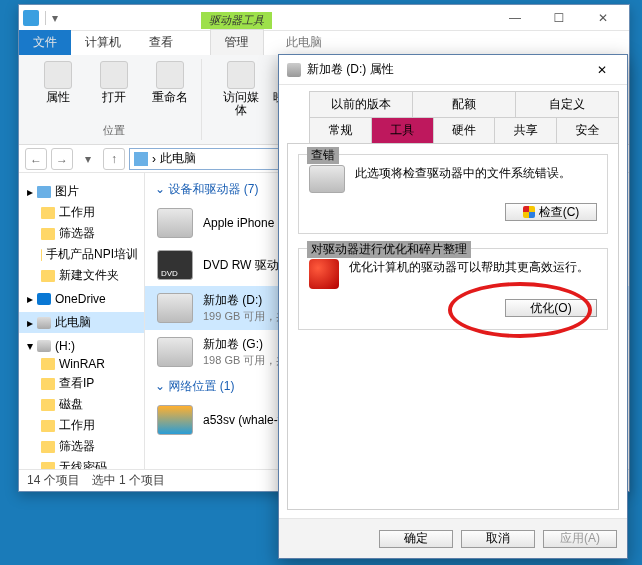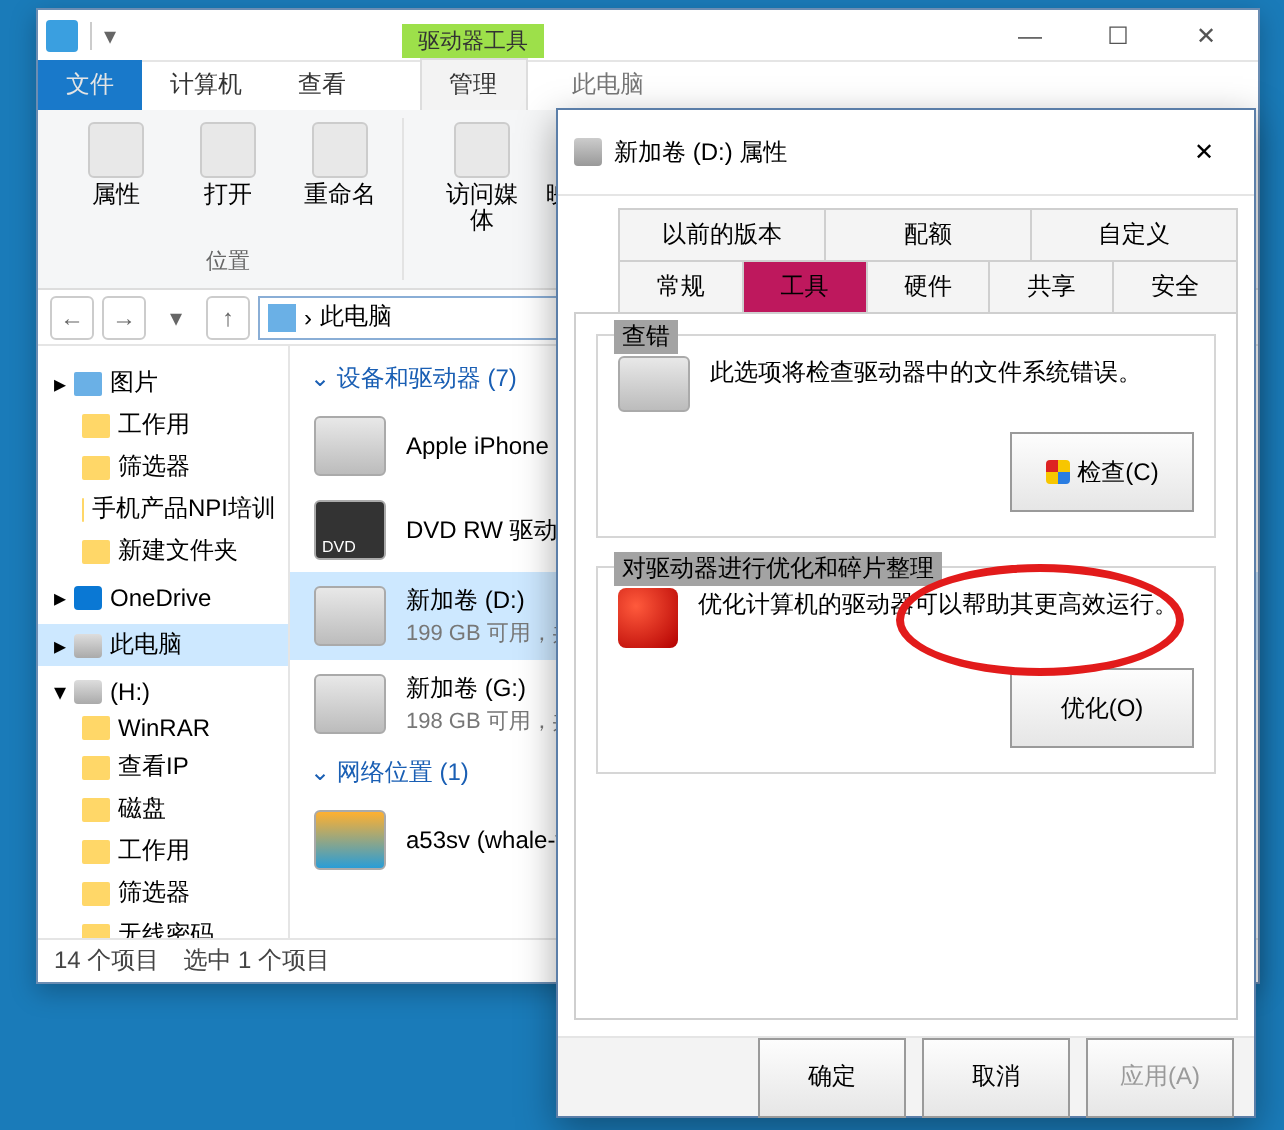--- a/index.html
+++ b/index.html
@@ -10,21 +10,21 @@
 .titlebar { height: 26px; background: #fff; border-bottom: 1px solid #e5e5e5; display: flex; align-items: center; padding: 0 4px; }
 .titlebar .qat { display: flex; gap: 4px; align-items: center; }
 .qat-icon { width: 16px; height: 16px; background: #3a9fe0; border-radius: 2px; }
 .qat-sep { width: 1px; height: 14px; background: #ccc; margin: 0 2px; }
 .winctl { margin-left: auto; display: flex; }
 .winctl span { width: 44px; height: 26px; display: flex; align-items: center; justify-content: center; color: #555; cursor: pointer; }
 
 .tabstrip { height: 24px; display: flex; align-items: flex-end; background: #fff; }
 .ftab { padding: 4px 14px; color: #333; cursor: pointer; }
 .ftab.file { background: #1979ca; color: #e5e5e5; }
-.ftab.ctx-group { background: #9de04a; color: #333; }
+.ftab.ctx-group { background: #9de04a; color: #333; font-style: italic; }
 .ftab.ctx-sub { background: #f3f3f3; border: 1px solid #ddd; border-bottom: none; }
 
 .ribbon { height: 90px; background: #f5f6f7; border-bottom: 1px solid #ddd; display: flex; padding: 4px 8px; gap: 8px; }
 .rgroup { display: flex; flex-direction: column; align-items: center; border-right: 1px solid #e3e3e3; padding: 0 8px; }
 .rgroup .row { display: flex; gap: 10px; flex: 1; align-items: flex-start; }
 .rbtn { display: flex; flex-direction: column; align-items: center; gap: 2px; cursor: pointer; padding: 2px; width: 46px; }
 .rbtn .ico { width: 28px; height: 28px; background: #e8e8e8; border: 1px solid #ccc; border-radius: 3px; }
 .rbtn .lbl { text-align: center; line-height: 1.1; }
 .rgroup .glabel { color: #666; font-size: 11px; padding: 2px 0; }
 
@@ -50,39 +50,39 @@
 .item .bigico.dvd { background: #333; position: relative; }
 .item .bigico.dvd::after { content: "DVD"; color: #fff; font-size: 8px; position: absolute; bottom: 1px; left: 3px; }
 .item .bigico.wmp { background: linear-gradient(#ffb030,#2a9dd6); }
 .item .txts { display: flex; flex-direction: column; }
 .item .sub { color: #777; font-size: 11px; }
 
 .status { height: 22px; border-top: 1px solid #e5e5e5; display: flex; align-items: center; gap: 12px; padding: 0 8px; color: #444; font-size: 11px; }
 
 
 .props { position: absolute; left: 278px; top: 54px; width: 350px; height: 505px; background: #fff; border: 1px solid #5b7ea8; box-shadow: 0 6px 18px rgba(0,0,0,.35); display: flex; flex-direction: column; }
-.props-title { height: 43px; background: #fff; border-bottom: 1px solid #e5e5e5; display: flex; align-items: center; padding: 0 8px; }
+.props-title { height: 30px; background: #fff; border-bottom: 1px solid #e5e5e5; display: flex; align-items: center; padding: 0 8px; }
 .props-title .ico { width: 14px; height: 14px; background: linear-gradient(#ccc,#999); border-radius: 2px; margin-right: 6px; }
 .props-title .x { margin-left: auto; width: 34px; height: 22px; display: flex; align-items: center; justify-content: center; cursor: pointer; }
 
 .props-tabs { padding: 6px 8px 0 8px; margin-left: 22px; }
 .tabrow { display: flex; }
 .ptab { flex: 1; text-align: center; padding: 4px 0; border: 1px solid #cfcfcf; background: #f4f4f4; border-bottom: none; cursor: pointer; font-size: 12px; }
 .ptab + .ptab { border-left: none; }
 .ptab.active { background: #be185d; position: relative; z-index: 2; }
 .tabpage { border: 1px solid #cfcfcf; flex: 1; margin: 0 8px 8px 8px; padding: 10px; background: #fff; }
 
 .gbox { border: 1px solid #d6d6d6; padding: 10px 10px 12px 10px; margin-bottom: 14px; position: relative; }
 .gbox .legend { position: absolute; top: -8px; left: 8px; background: #a3a3a3; padding: 0 4px; }
 .gbox .row { display: flex; align-items: flex-start; gap: 10px; }
 .gbox .drvico { width: 36px; height: 28px; background: linear-gradient(#e8e8e8,#bcbcbc); border: 1px solid #aaa; border-radius: 3px; flex-shrink: 0; }
 .gbox .optico { width: 30px; height: 30px; border-radius: 4px; background: radial-gradient(circle at 30% 30%, #ff5a3c, #b30000); flex-shrink: 0; }
 .gbox p { line-height: 1.4; }
 .btnrow { display: flex; justify-content: flex-end; margin-top: 10px; }
-.wbtn { min-width: 92px; height: 40px; border: 1px solid #9a9a9a; background: linear-gradient(#fdfdfd,#e6e6e6); cursor: pointer; padding: 0 10px; display: inline-flex; align-items: center; justify-content: center; gap: 4px; }
+.wbtn { min-width: 92px; height: 18px; border: 1px solid #9a9a9a; background: linear-gradient(#fdfdfd,#e6e6e6); cursor: pointer; padding: 0 10px; display: inline-flex; align-items: center; justify-content: center; gap: 4px; }
 .wbtn .shield { width: 12px; height: 12px; background: conic-gradient(#f7c600 0 25%, #2a7de1 0 50%, #f7c600 0 75%, #d22 0); border-radius: 2px; }
 
 .red-ring { position: absolute; border: 4px solid #e21b1b; border-radius: 50%; width: 144px; height: 56px; left: 448px; top: 282px; pointer-events: none; z-index: 50; }
 
 .props-footer { height: 40px; border-top: 1px solid #e5e5e5; display: flex; align-items: center; justify-content: flex-end; gap: 8px; padding: 0 10px; background: #f3f3f3; }
 .props-footer .wbtn { min-width: 74px; }
 .wbtn.disabled { color: #9a9a9a; }
 </style>
 </head>
 <body>

